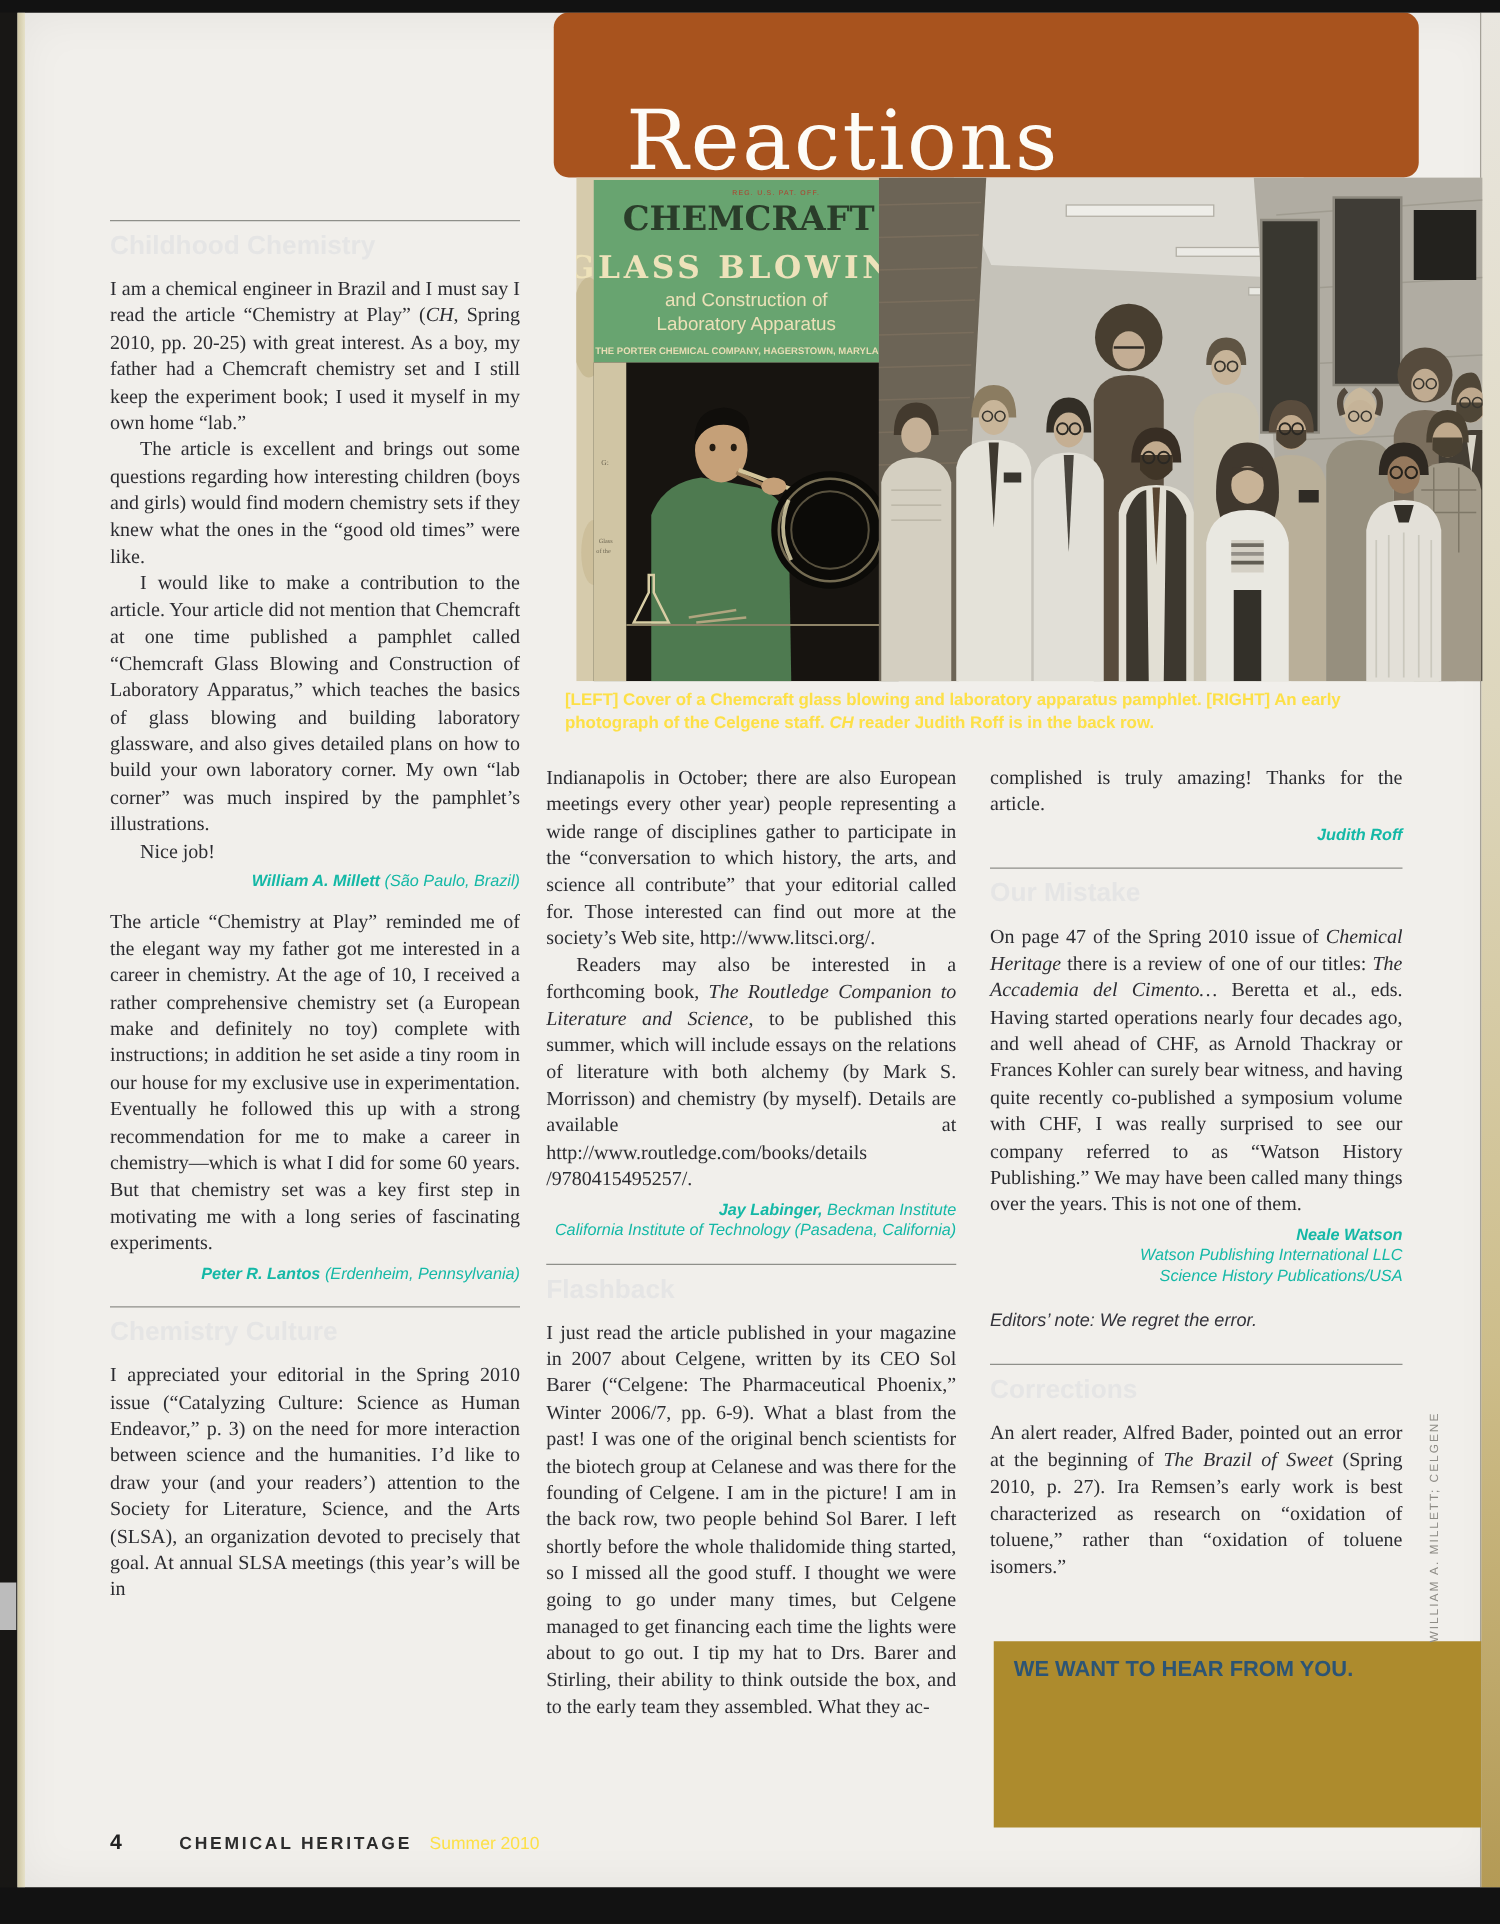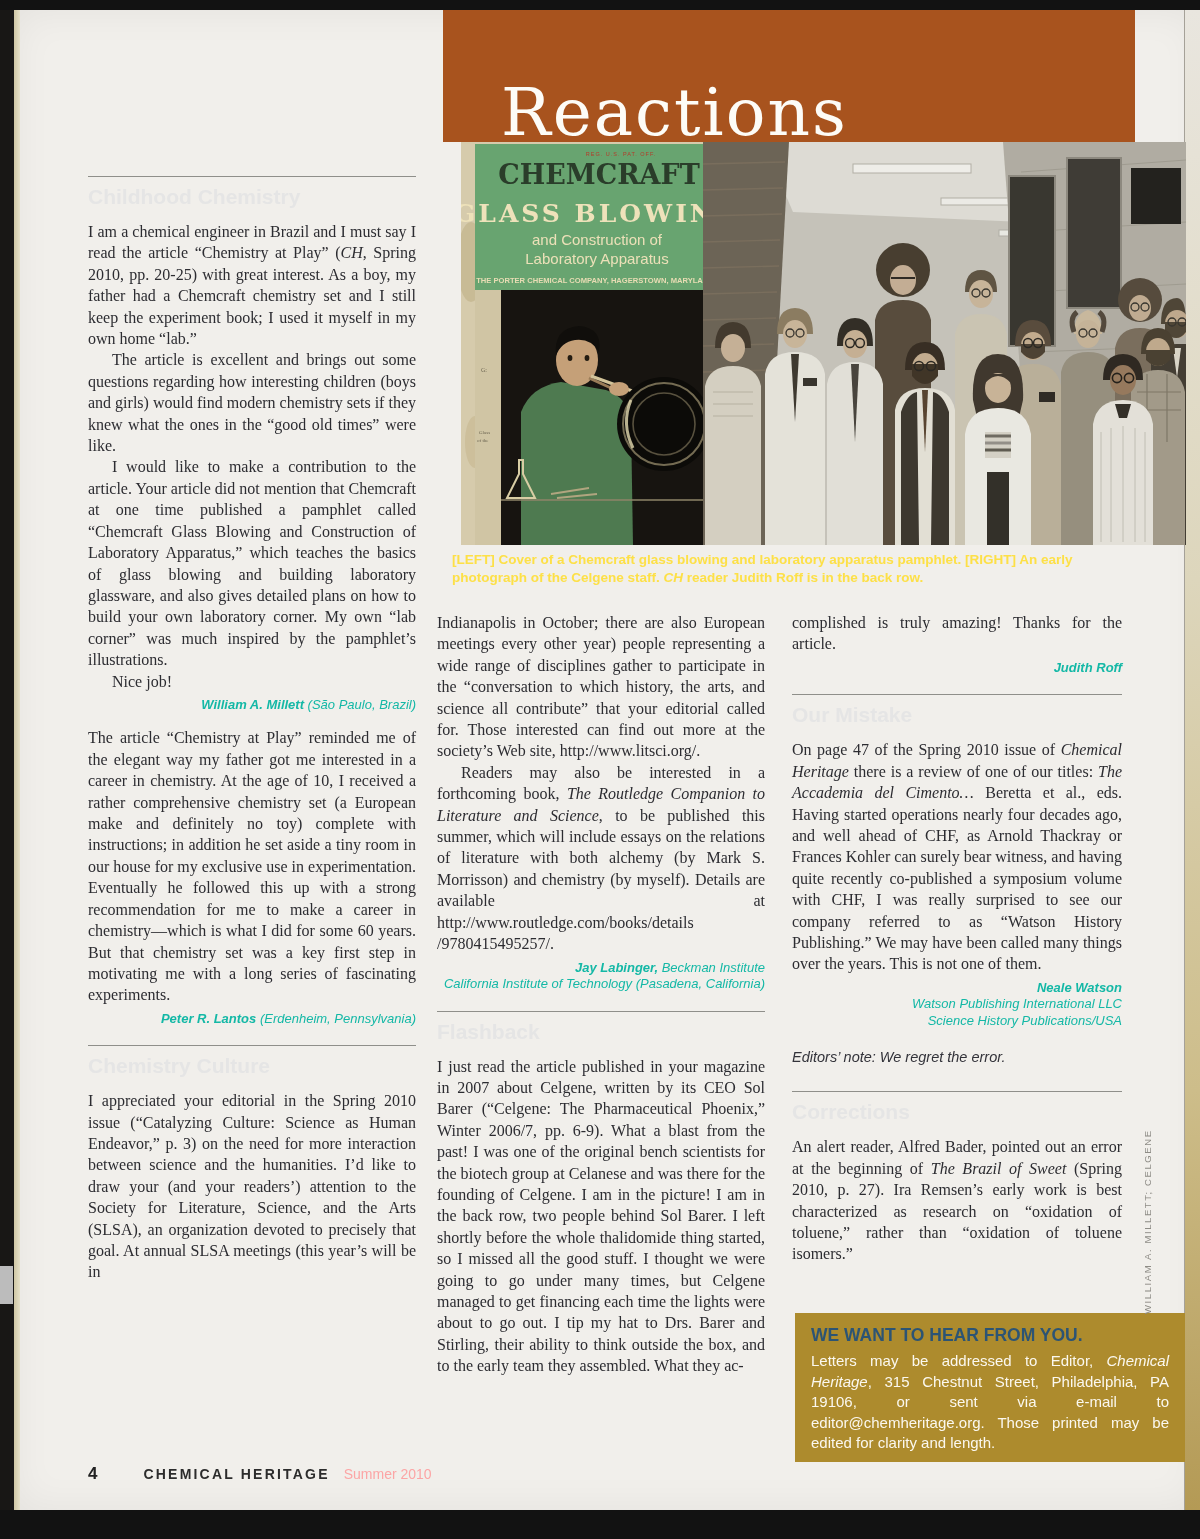--- a/index.html
+++ b/index.html
@@ -9,21 +9,21 @@
         background:#f1efeb;box-shadow:inset 0 0 40px rgba(0,0,0,.06);}
   .edge-left{position:absolute;left:14px;top:10px;width:6px;height:1500px;
         background:linear-gradient(to right,#cfc7a4,#e6e1c8);}
   .edge-right{position:absolute;left:1184px;top:10px;width:16px;height:1500px;
         background:linear-gradient(to bottom,#e9e6df 0%,#ddd6bc 38%,#cdbd8a 72%,#b49a55 100%);
         border-left:1px solid #a5a198;}
   .top-black{position:absolute;left:0;top:0;width:1200px;height:10px;background:#121212;}
   .bottom-black{position:absolute;left:0;top:1510px;width:1200px;height:29px;background:#121212;}
   .left-tab{position:absolute;left:0;top:1266px;width:13px;height:38px;background:#bcbcbc;}
 
-  .orange-band{position:absolute;left:443px;top:10px;width:692px;height:132px;}
+  .orange-band{position:absolute;left:443px;top:10px;width:692px;height:132px;border-radius:12px;}
   .reactions{position:absolute;left:58px;bottom:-4px;color:#fdfcf7;
              font-family:"DejaVu Serif",serif;font-weight:400;font-size:66px;line-height:1;
              letter-spacing:2px;}
 
   .fig{position:absolute;top:142px;display:block;}
   .fig svg{display:block;}
   .caption{position:absolute;left:452px;top:551px;width:652px;
            font:bold 13.5px/18px "Liberation Sans",sans-serif;color:#fde047;}
 
   .col{position:absolute;color:#2c2c31;}
@@ -42,21 +42,21 @@
   .callout p{margin:0;font:15px/20.6px "Liberation Sans",sans-serif;color:#fbf8ef;text-align:justify;}
 
   .credit{position:absolute;left:1142px;top:1128px;height:188px;width:16px;
           writing-mode:vertical-rl;transform:rotate(180deg);
           font:9.5px "Liberation Sans",sans-serif;letter-spacing:1.6px;color:#8e8c86;
           text-align:center;}
 
   .footer{position:absolute;left:88px;top:1464px;display:flex;align-items:baseline;gap:14px;}
   .footer .num{font:bold 17px "Liberation Sans",sans-serif;color:#222;}
   .footer .mag{font:bold 14px "Liberation Sans",sans-serif;letter-spacing:2.2px;color:#2c2c2c;margin-left:32px;}
-  .footer .issue{font:14px "Liberation Sans",sans-serif;color:#fca5a5;}
+  .footer .issue{font:14px "Liberation Sans",sans-serif;color:#fde047;}
 </style>
 </head>
 <body>
 
 <div class="stage">
   <div class="page"></div>
   <div class="edge-left"></div>
   <div class="edge-right"></div>
 
   <div class="orange-band" style="background:#a8531e;">
@@ -309,21 +309,20 @@
     </div>
     <div class="note">Editors’ note: We regret the error.</div>
     <div class="sect" style="margin-top:26px;">
       <h2>Corrections</h2>
     </div>
     <p>An alert reader, Alfred Bader, pointed out an error at the beginning of <i>The Brazil of Sweet</i> (Spring 2010, p. 27). Ira Remsen’s early work is best characterized as research on “oxidation of toluene,” rather than “oxidation of toluene isomers.”</p>
   </div>
 
   <div class="callout">
     <h3>WE WANT TO HEAR FROM YOU.</h3>
-    <p>Letters may be addressed to Editor, <i>Chemical Heritage</i>, 315 Chestnut Street, Philadelphia, PA 19106, or sent via e-mail to editor@chemheritage.org. Those printed may be edited for clarity and length.</p>
   </div>
 
   <div class="credit">WILLIAM A. MILLETT; CELGENE</div>
 
   <div class="footer">
     <span class="num">4</span>
     <span class="mag">CHEMICAL HERITAGE</span>
     <span class="issue">Summer 2010</span>
   </div>
 

